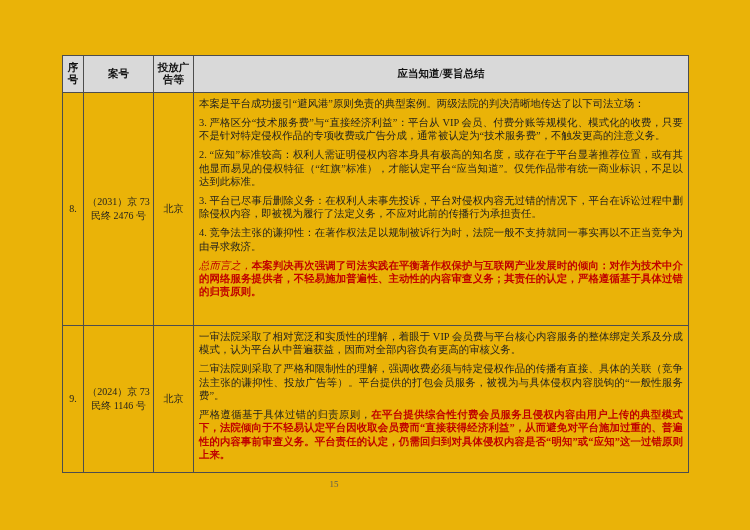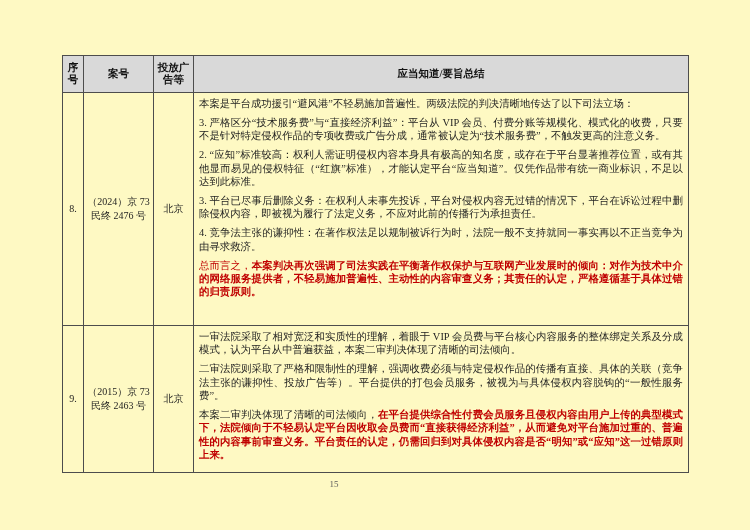--- a/index.html
+++ b/index.html
@@ -11,21 +11,21 @@
     width: 750px;
     height: 530px;
     overflow: hidden;
     font-family: "Liberation Serif", "DejaVu Serif", serif;
     color: #1f1f1f;
   }
   .page {
     position: relative;
     width: 750px;
     height: 530px;
-    background: #fef9c3;
+    background: #eab308;
   }
   table.case-table {
     position: absolute;
     left: 62px;
     top: 55px;
     width: 626px;
     border-collapse: collapse;
     table-layout: fixed;
   }
   .case-table th,
@@ -61,20 +61,21 @@
     padding: 4px 5px 2px 5px;
   }
   .summary-cell p {
     margin: 0 0 5.5px 0;
   }
   .summary-cell p:last-child {
     margin-bottom: 0;
   }
   .red-text {
     color: var(--em-red, #c00000);
+    font-style: italic;
   }
   .red-bold {
     color: var(--em-red, #c00000);
     font-weight: bold;
   }
   .row-8 { height: 233px; }
   .row-9 { height: 147px; }
   .page-number {
     position: absolute;
     top: 479px;
@@ -101,39 +102,39 @@
       <tr>
         <th>序号</th>
         <th>案号</th>
         <th>投放广告等</th>
         <th>应当知道/要旨总结</th>
       </tr>
     </thead>
     <tbody>
       <tr class="row-8">
         <td class="cell-center">8.</td>
-        <td class="cell-center">（2024）京 73 民终 2476 号</td>
+        <td class="cell-center">（2031）京 73 民终 2476 号</td>
         <td class="cell-center">北京</td>
         <td class="summary-cell">
-          <p>本案是平台成功援引“避风港”不轻易施加普遍性。两级法院的判决清晰地传达了以下司法立场：</p>
+          <p>本案是平台成功援引“避风港”原则免责的典型案例。两级法院的判决清晰地传达了以下司法立场：</p>
           <p>3. 严格区分“技术服务费”与“直接经济利益”：平台从 VIP 会员、付费分账等规模化、模式化的收费，只要不是针对特定侵权作品的专项收费或广告分成，通常被认定为“技术服务费”，不触发更高的注意义务。</p>
           <p>2. “应知”标准较高：权利人需证明侵权内容本身具有极高的知名度，或存在于平台显著推荐位置，或有其他显而易见的侵权特征（“红旗”标准），才能认定平台“应当知道”。仅凭作品带有统一商业标识，不足以达到此标准。</p>
           <p>3. 平台已尽事后删除义务：在权利人未事先投诉，平台对侵权内容无过错的情况下，平台在诉讼过程中删除侵权内容，即被视为履行了法定义务，不应对此前的传播行为承担责任。</p>
           <p>4. 竞争法主张的谦抑性：在著作权法足以规制被诉行为时，法院一般不支持就同一事实再以不正当竞争为由寻求救济。</p>
           <p><span class="red-text">总而言之，</span><span class="red-bold">本案判决再次强调了司法实践在平衡著作权保护与互联网产业发展时的倾向：对作为技术中介的网络服务提供者，不轻易施加普遍性、主动性的内容审查义务；其责任的认定，严格遵循基于具体过错的归责原则。</span></p>
         </td>
       </tr>
       <tr class="row-9">
         <td class="cell-center">9.</td>
-        <td class="cell-center">（2015）京 73 民终 2463 号</td>
+        <td class="cell-center">（2024）京 73 民终 1146 号</td>
         <td class="cell-center">北京</td>
         <td class="summary-cell">
-          <p>一审法院采取了相对宽泛和实质性的理解，着眼于 VIP 会员费与平台核心内容服务的整体绑定关系及分成模式，认为平台从中普遍获益，本案二审判决体现了清晰的司法倾向。</p>
+          <p>一审法院采取了相对宽泛和实质性的理解，着眼于 VIP 会员费与平台核心内容服务的整体绑定关系及分成模式，认为平台从中普遍获益，因而对全部内容负有更高的审核义务。</p>
           <p>二审法院则采取了严格和限制性的理解，强调收费必须与特定侵权作品的传播有直接、具体的关联（竞争法主张的谦抑性、投放广告等）。平台提供的打包会员服务，被视为与具体侵权内容脱钩的“一般性服务费”。</p>
-          <p><span>本案二审判决体现了清晰的司法倾向，</span><span class="red-bold">在平台提供综合性付费会员服务且侵权内容由用户上传的典型模式下，法院倾向于不轻易认定平台因收取会员费而“直接获得经济利益”，从而避免对平台施加过重的、普遍性的内容事前审查义务。平台责任的认定，仍需回归到对具体侵权内容是否“明知”或“应知”这一过错原则上来。</span></p>
+          <p><span>严格遵循基于具体过错的归责原则，</span><span class="red-bold">在平台提供综合性付费会员服务且侵权内容由用户上传的典型模式下，法院倾向于不轻易认定平台因收取会员费而“直接获得经济利益”，从而避免对平台施加过重的、普遍性的内容事前审查义务。平台责任的认定，仍需回归到对具体侵权内容是否“明知”或“应知”这一过错原则上来。</span></p>
         </td>
       </tr>
     </tbody>
   </table>
 
   <div class="page-number">15</div>
 
 </div>
 
 </body></html>

